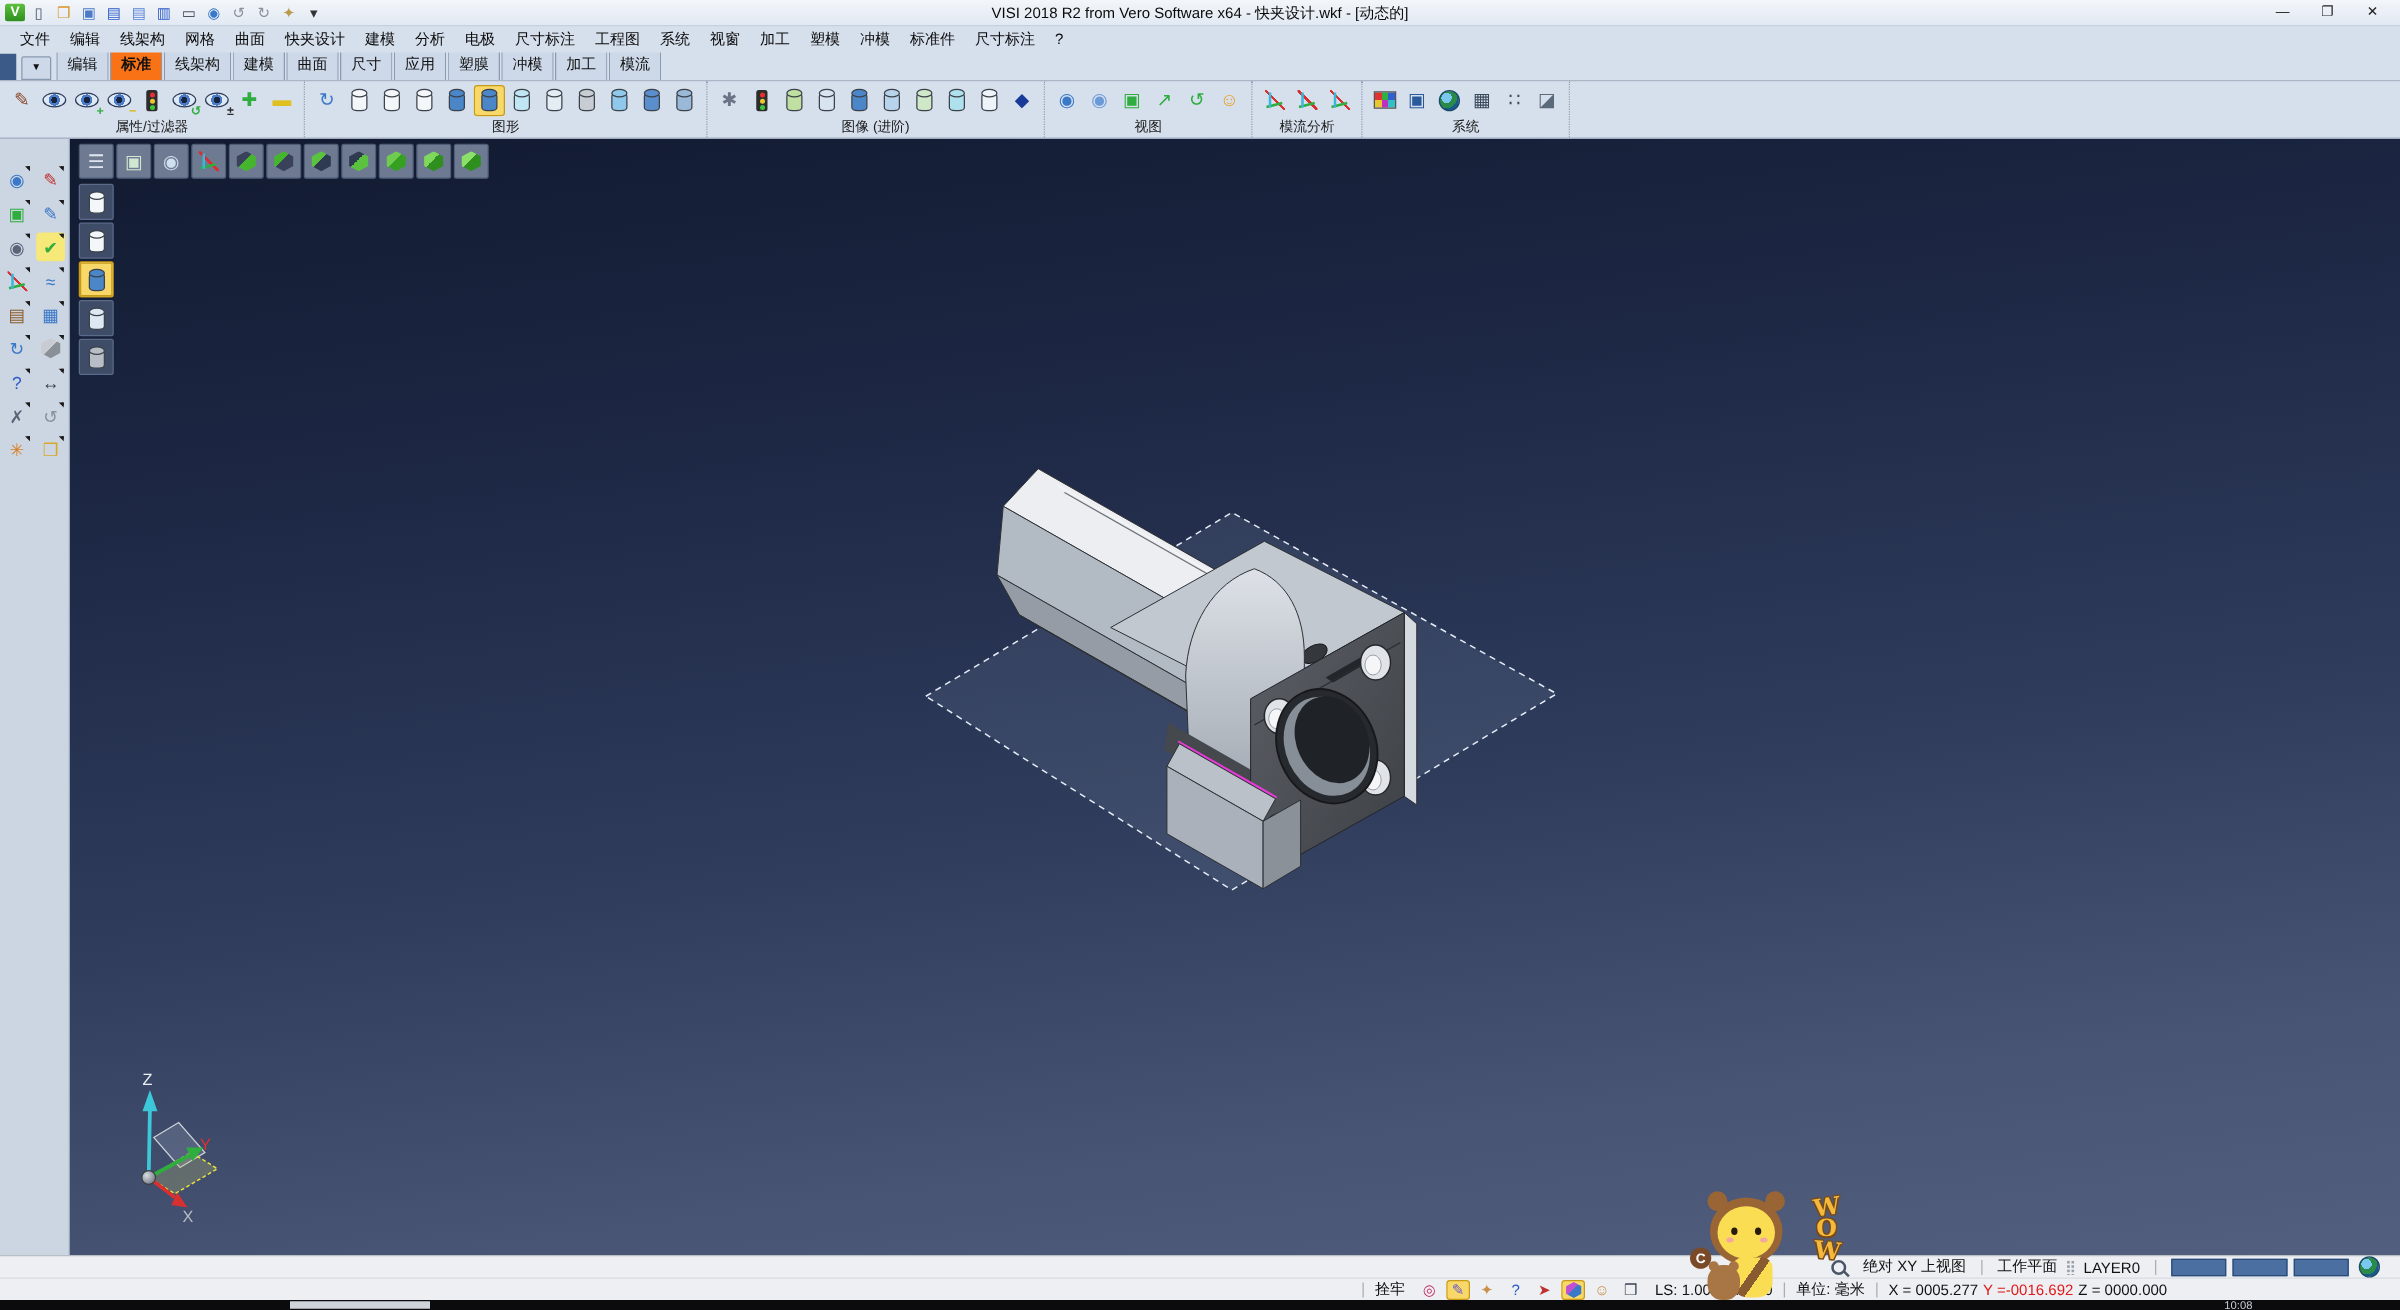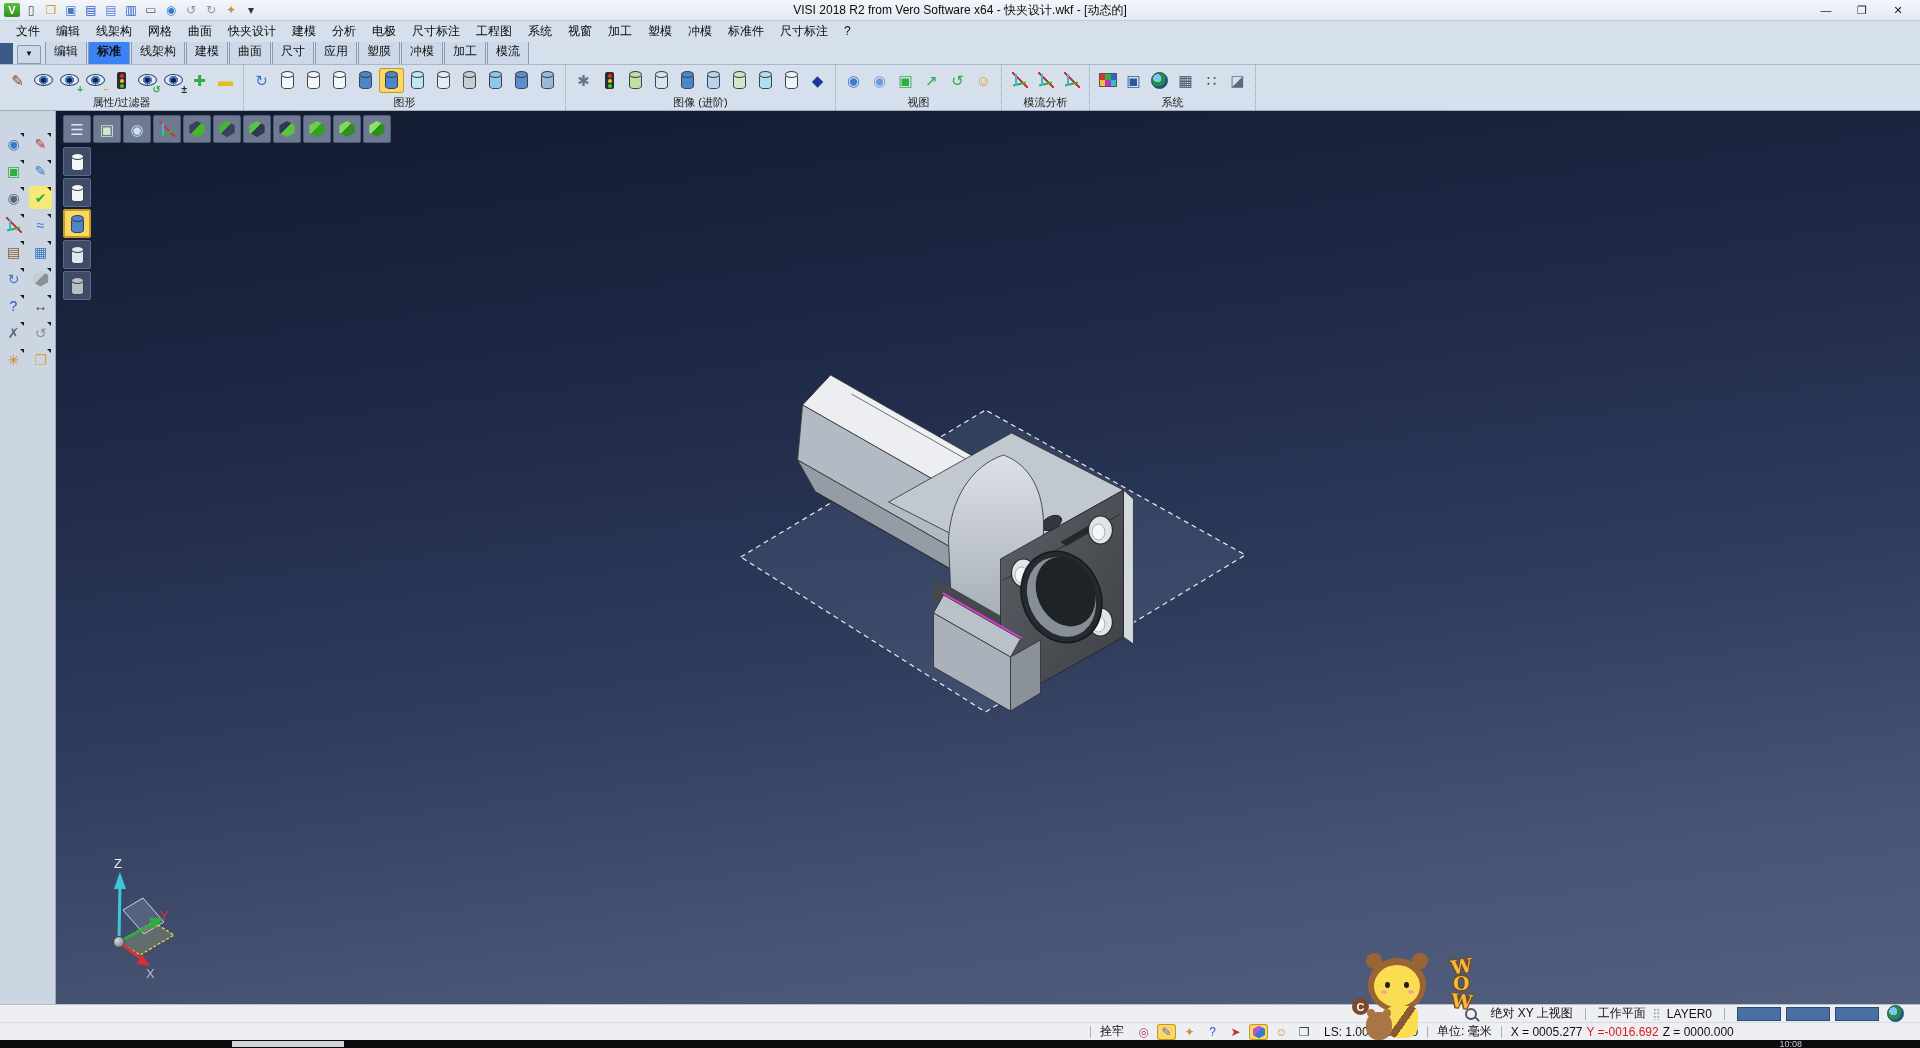--- a/index.html
+++ b/index.html
@@ -25,21 +25,21 @@
   .menu-item{padding:3px 8px;color:#0a0a0a;white-space:nowrap}
 
   
   #tabbar{position:absolute;top:42px;left:0;right:0;height:22px;background:#d6dfec;
     display:flex;align-items:flex-end;z-index:18;border-bottom:1px solid #aab6c6}
   #tab-square{width:13px;height:21px;background:#3c5a88;margin-right:4px;flex:none}
   #tab-dropdown{font-size:8px;padding:4px 7px 5px;border:1px solid #8a9ab0;background:#cdd8e8;
     margin-right:4px;border-radius:2px 2px 0 0;line-height:1}
   .tab{border:1px solid #8a9ab0;border-bottom:none;padding:3px 8px 4px;margin-right:1px;
     background:#cdd8e8;border-radius:2px 2px 0 0;white-space:nowrap}
-  .tab.active{background:#3b82f6;font-weight:bold}
+  .tab.active{background:#f97316;font-weight:bold}
 
   
   #toolbar{position:absolute;top:64px;left:0;right:0;height:46px;background:#d6dfec;
     border-bottom:1px solid #9fabbe;display:flex;z-index:17}
   .tgroup{display:flex;flex-direction:column;border-right:1px dotted #92a0b6;padding:0 5px}
   .ticons{display:flex;align-items:center;gap:1px;height:32px}
   .tlabel{font-size:11px;text-align:center;color:#1a1a1a;height:13px;line-height:12px}
 
   
   .icon{width:25px;height:25px;display:inline-flex;align-items:center;justify-content:center;

